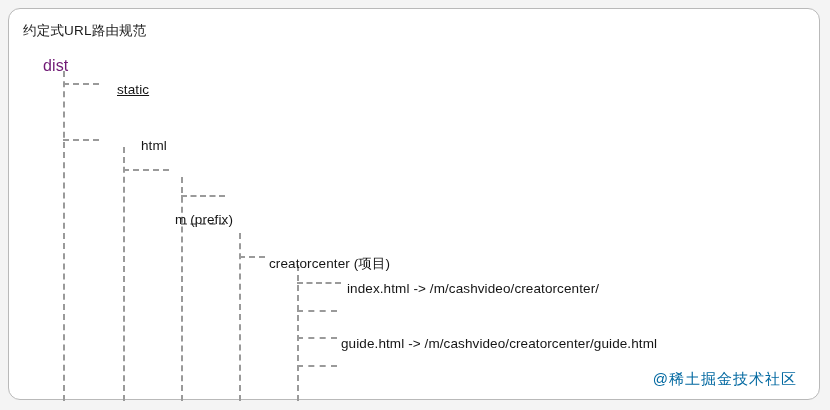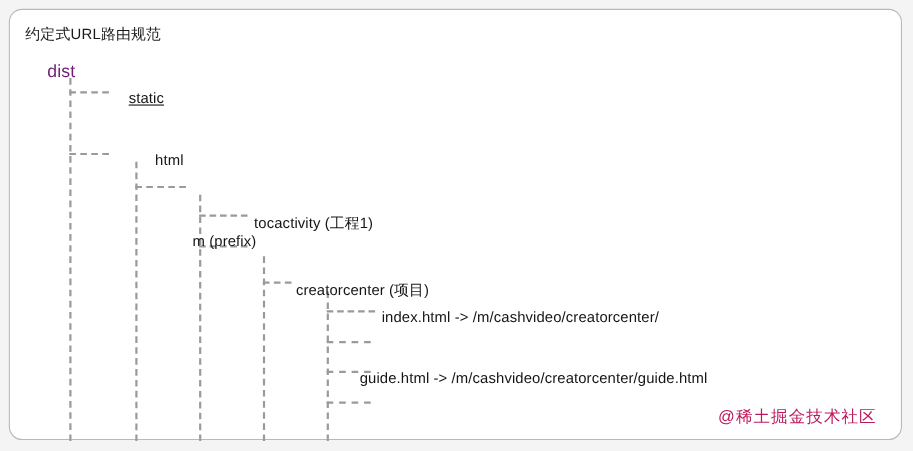--- a/index.html
+++ b/index.html
@@ -58,21 +58,21 @@
   .hline {
     position: absolute;
     height: 0;
     border-top: 2px dashed #9a9a9a;
   }
   #watermark {
     position: absolute;
     right: 22px;
     bottom: 10px;
     font-size: 15px;
-    color: #be185d;
+    color: #0369a1;
     white-space: nowrap;
     letter-spacing: 1px;
   }
 </style>
 </head>
 <body>
 
 <div id="canvas">
 
   <div id="panel">
@@ -97,27 +97,26 @@
     <div class="hline" style="left:288px; top:356px; width:40px;"></div>
 
     <div class="node-label root" style="left:34px; top:48px;">dist</div>
 
     <div class="node-label" style="left:108px; top:73px;text-decoration:underline;">static</div>
 
     <div class="node-label" style="left:96px; top:129px;margin-left:36px;">html</div>
 
     <div class="node-label" style="left:166px; top:159px;margin-top:44px;">m (prefix)</div>
 
-    <div class="node-label" style="left:222px; top:185px;">tocactivity (工程1)</div>
 
 
     <div class="node-label" style="left:260px; top:246px;">creatorcenter (项目)</div>
 
     <div class="node-label" style="left:338px; top:272px;">index.html -&gt; /m/cashvideo/creatorcenter/</div>
 
 
-    <div class="node-label" style="left:318px; top:327px;text-align:center;">guide.html -&gt; /m/cashvideo/creatorcenter/guide.html</div>
+    <div class="node-label" style="left:332px; top:327px;text-align:center;">guide.html -&gt; /m/cashvideo/creatorcenter/guide.html</div>
 
 
     <div id="watermark">@稀土掘金技术社区</div>
 
   </div>
 </div>
 
 </body></html>

